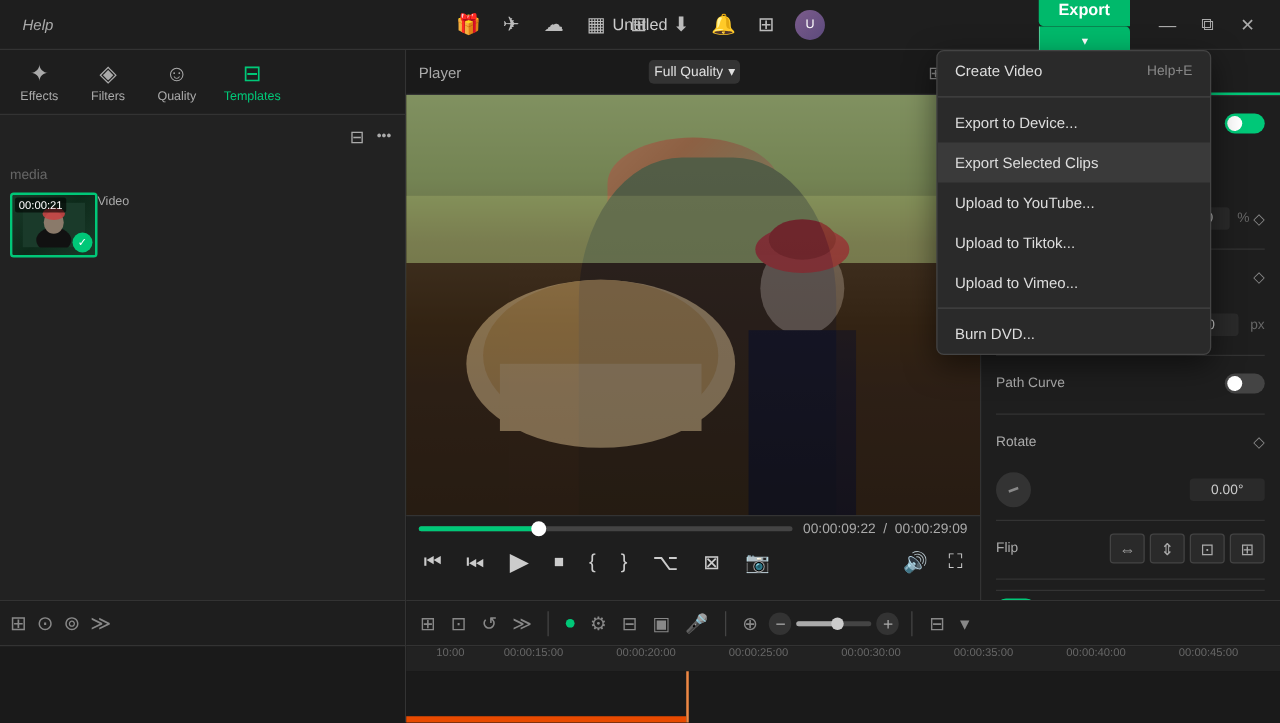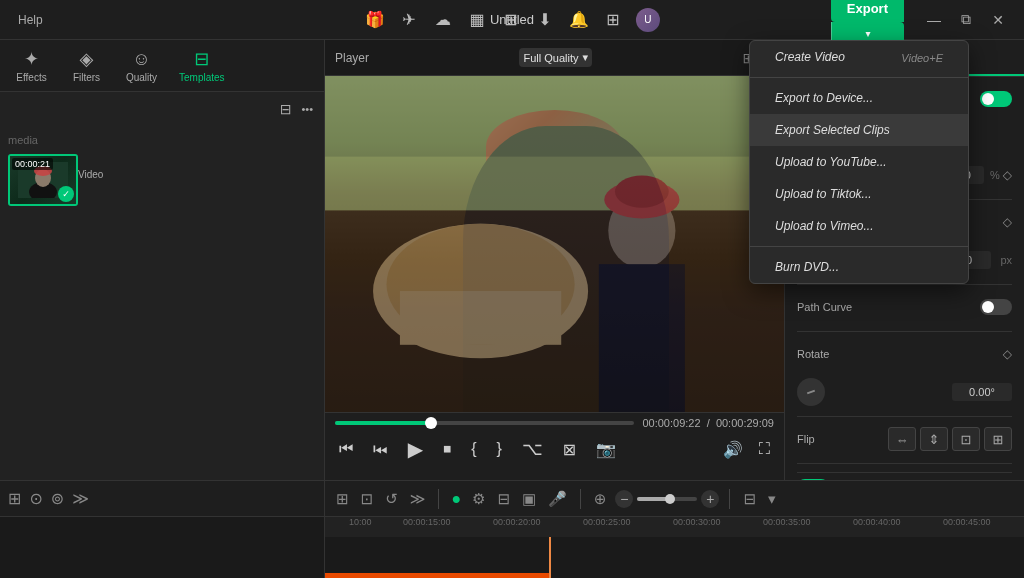--- a/index.html
+++ b/index.html
@@ -19,20 +19,21 @@
       background: #1e1e1e;
       display: flex;
       align-items: center;
       justify-content: space-between;
       padding: 0 12px;
       border-bottom: 1px solid #333;
     }
     .title-bar-left {
       display: flex;
       gap: 16px;
+      font-style: italic;
     }
     .title-bar-center {
       position: absolute;
       left: 50%;
       transform: translateX(-50%);
       font-size: 13px;
       color: #ccc;
     }
     .title-bar-right {
       display: flex;
@@ -219,21 +220,21 @@
       border-radius: 50%;
       display: flex;
       align-items: center;
       justify-content: center;
       font-size: 9px;
       color: #fff;
     }
     .media-item-label {
       font-size: 10px;
       color: #aaa;
-      margin-top: 15px;
+      margin-top: 2px;
       text-align: center;
     }
 
     
     .center-panel {
       flex: 1;
       background: #1a1a1a;
       display: flex;
       flex-direction: column;
     }
@@ -610,27 +611,26 @@
       width: 220px;
       background: #2a2a2a;
       border: 1px solid #444;
       border-radius: 6px;
       box-shadow: 0 8px 24px rgba(0,0,0,0.5);
       z-index: 1000;
       overflow: hidden;
     }
     .menu-item {
       display: flex;
-      align-items: flex-end;
+      align-items: center;
       justify-content: space-between;
-      padding: 9px 25px;
+      padding: 9px 14px;
       font-size: 12px;
       color: #ddd;
       cursor: pointer;
-      font-style: italic;
     }
     .menu-item.highlighted { background: #3a3a3a; }
     .menu-shortcut {
       font-size: 11px;
       color: #888;
     }
     .menu-separator {
       height: 1px;
       background: #444;
       margin: 4px 0;
@@ -969,21 +969,21 @@
   <div class="timeline-track">
     <div class="timeline-playhead"></div>
 
     <div style="position:absolute;bottom:0;left:0;right:0;height:6px;background:linear-gradient(to right, #e84a00 32%, transparent 32%);"></div>
   </div>
 </div>
 
 <div class="dropdown-menu">
   <div class="menu-item">
     <span>Create Video</span>
-    <span class="menu-shortcut">Video+E</span>
+    <span class="menu-shortcut">Help+E</span>
   </div>
   <div class="menu-separator"></div>
   <div class="menu-item">
     <span>Export to Device...</span>
   </div>
   <div class="menu-item highlighted">
     <span>Export Selected Clips</span>
   </div>
   <div class="menu-item">
     <span>Upload to YouTube...</span>

